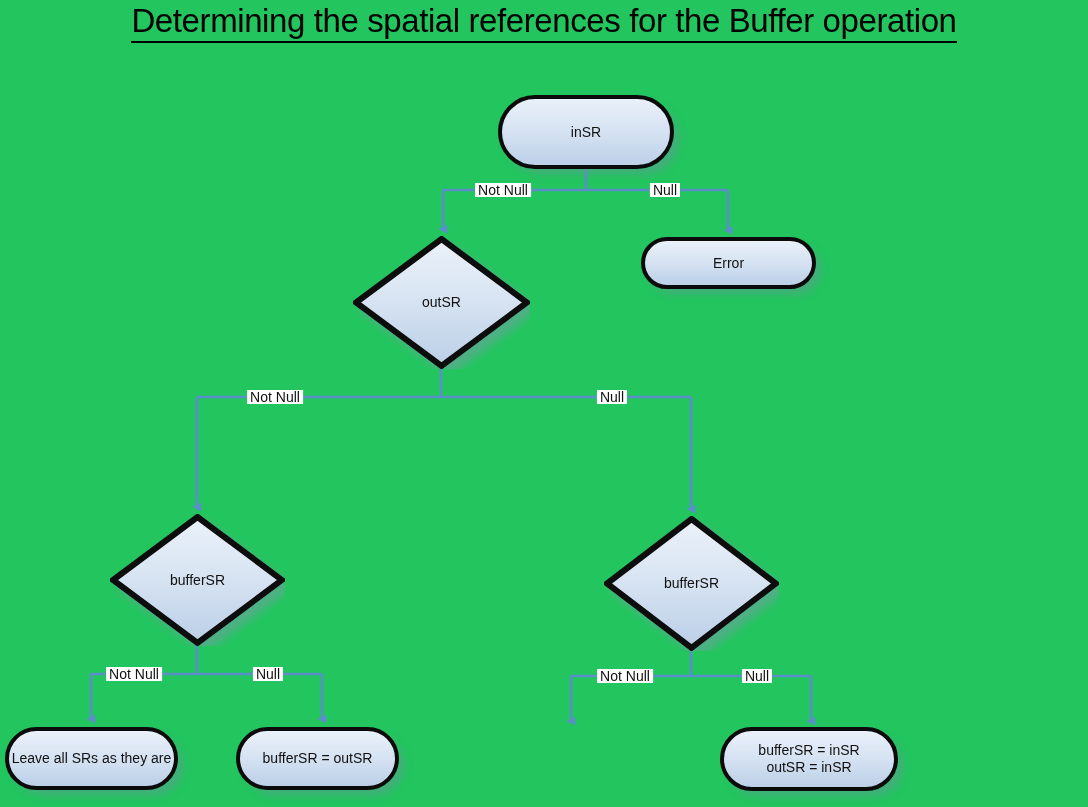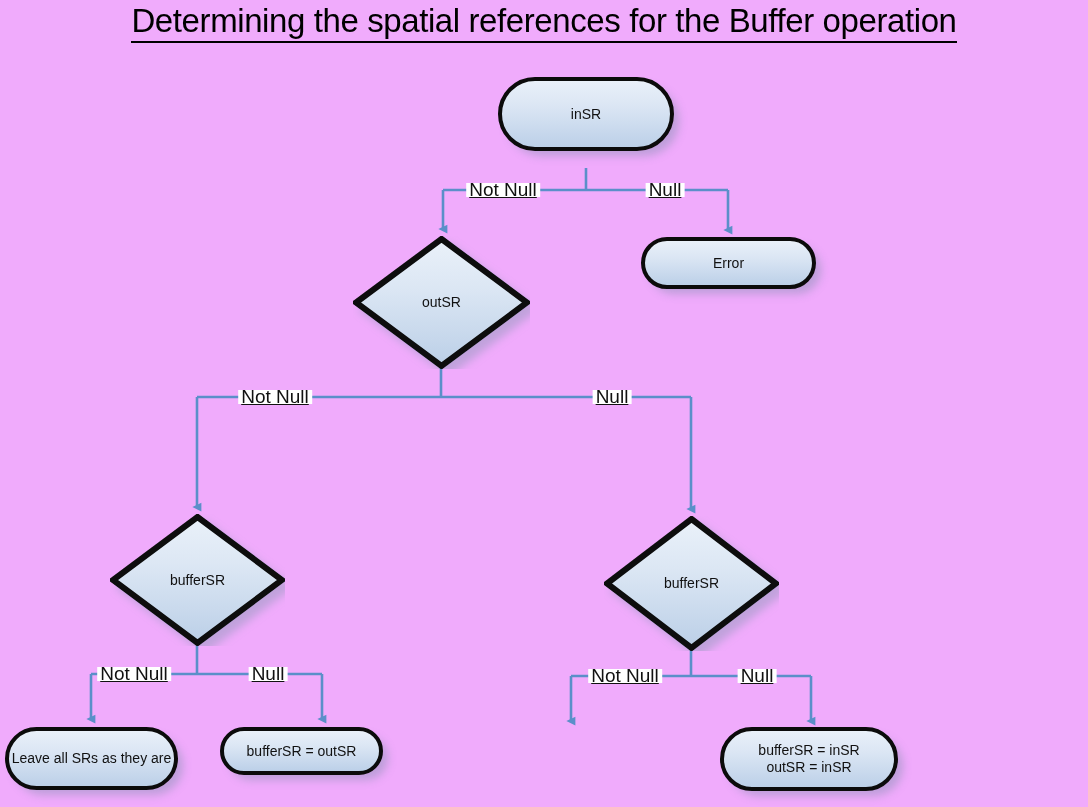--- a/index.html
+++ b/index.html
@@ -10,21 +10,21 @@
   body {
     width: 1088px;
     height: 807px;
     font-family: "Liberation Sans", sans-serif;
     overflow: hidden;
   }
   #canvas {
     position: relative;
     width: 1088px;
     height: 807px;
-    background: #f0abfc;
+    background: #22c55e;
   }
 
   
   #title {
     position: absolute;
     left: 0;
     top: 2px;
     width: 1088px;
     text-align: center;
     font-size: 33px;
@@ -80,29 +80,28 @@
   }
   .dia .dlabel {
     position: relative;
     z-index: 2;
     pointer-events: none;
   }
 
   
   .elabel {
     position: absolute;
-    font-size: 19px;
+    font-size: 14px;
     color: #111111;
     background: #ffffff;
     padding: 0 3px;
     white-space: nowrap;
     transform: translate(-50%, -50%);
     z-index: 6;
     line-height: 14px;
-    text-decoration: underline;
   }
 </style>
 </head>
 <body>
 
 <div id="canvas">
 
   <div id="title"><span class="tx">Determining the spatial references for the Buffer operation</span></div>
 
   <svg id="wires" viewBox="0 0 1088 807" xmlns="http://www.w3.org/2000/svg">
@@ -137,21 +136,21 @@
       <path d="M91,674 L91,719" marker-end="url(#arw)"></path>
       <path d="M322,674 L322,719" marker-end="url(#arw)"></path>
 
       <path d="M691,650 L691,676"></path>
       <path d="M571,676 L811,676"></path>
       <path d="M571,676 L571,721" marker-end="url(#arw)"></path>
       <path d="M811,676 L811,721" marker-end="url(#arw)"></path>
     </g>
   </svg>
 
-  <div class="node term" style="left:498px; top:77px; width:176px; height:74px;">
+  <div class="node term" style="left:498px; top:95px; width:176px; height:74px;">
     <span>inSR</span>
   </div>
 
   <div class="node term" style="left:641px; top:237px; width:175px; height:52px;">
     <span>Error</span>
   </div>
 
   <div class="node dia" style="left:353px; top:236px; width:177px; height:133px;">
     <svg class="dshape" viewBox="0 0 177 133" preserveAspectRatio="none">
       <polygon points="88.5,3 174,66.5 88.5,130 3,66.5" fill="url(#shapeGrad)" stroke="#0b0b0b" stroke-width="6" stroke-linejoin="miter" filter="url(#shdw)"></polygon>
@@ -170,21 +169,21 @@
     <svg class="dshape" viewBox="0 0 175 135" preserveAspectRatio="none">
       <polygon points="87.5,3 172,67.5 87.5,132 3,67.5" fill="url(#shapeGrad)" stroke="#0b0b0b" stroke-width="6" stroke-linejoin="miter" filter="url(#shdw)"></polygon>
     </svg>
     <span class="dlabel">bufferSR</span>
   </div>
 
   <div class="node term" style="left:5px; top:727px; width:173px; height:63px;text-align:right;">
     <span>Leave all SRs as they are</span>
   </div>
 
-  <div class="node term" style="left:220px; top:727px; width:163px; height:48px;">
+  <div class="node term" style="left:236px; top:727px; width:163px; height:63px;">
     <span>bufferSR = outSR</span>
   </div>
 
 
   <div class="node term" style="left:720px; top:727px; width:178px; height:64px; flex-direction:column;">
     <span>bufferSR = inSR</span>
     <span>outSR = inSR</span>
   </div>
 
   <div class="elabel" style="left:503px; top:190px;">Not Null</div>

